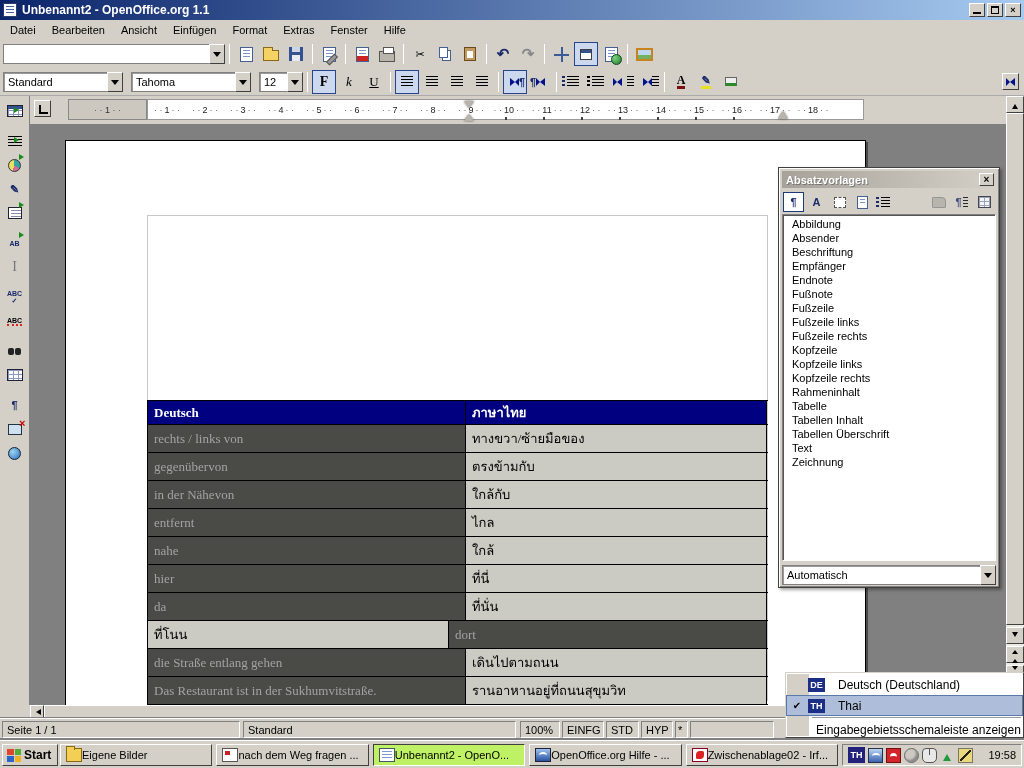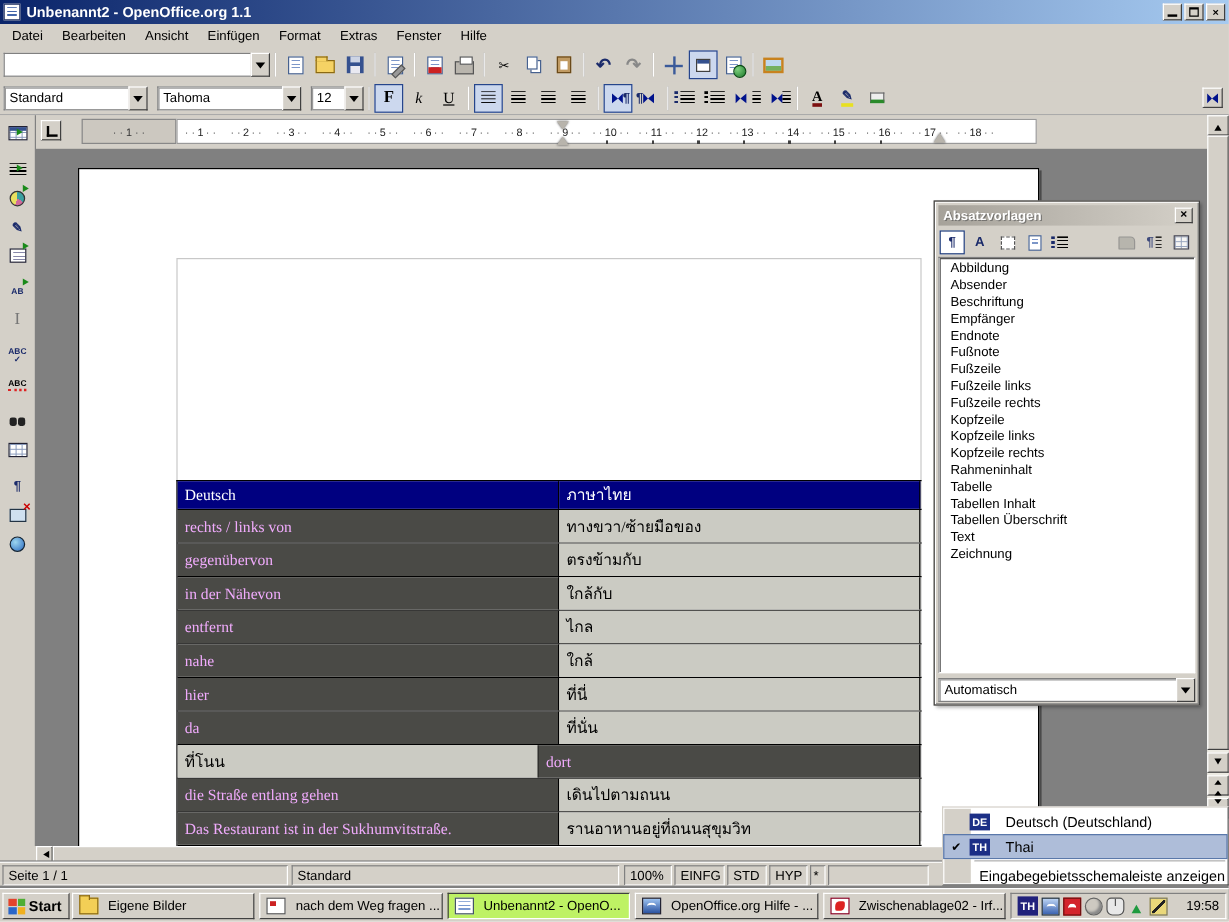--- a/index.html
+++ b/index.html
@@ -102,23 +102,23 @@
   .rtabstrip{position:absolute;left:453px;bottom:0;width:250px;height:3px;background:repeating-linear-gradient(to right,#404040 0 2px,transparent 2px 38px)}
   
   .docarea{position:absolute;left:30px;top:124px;width:976px;height:581px;background:#808080;overflow:hidden}
   .page{position:absolute;left:35px;top:16px;width:801px;height:566px;background:#fff;border:1px solid #000;box-shadow:2px 2px 0 #4a4a4a}
   .tbound{position:absolute;left:81px;top:74px;width:621px;height:486px;border:1px solid #c8c8c8}
   .dtable{position:absolute;left:81px;top:259px;width:621px;border-left:1px solid #000;border-top:1px solid #000;font-family:"Liberation Serif",serif;font-size:13px}
   .trow{display:flex;border-bottom:1px solid #000}
   .tc{border-right:1px solid #000;padding-left:6px;display:flex;align-items:center;overflow:hidden;white-space:nowrap}
   .tc1{width:318px}
   .tc2{width:301px}
-  .thead .tc{background:#000080;color:#fff;font-weight:normal;height:23px}
+  .thead .tc{background:#000080;color:#fff;font-weight:bold;height:23px}
   .trow.body .tc{height:27px}
-  .trow.body .tc1{background:#4a4a46;color:#f0abfc}
+  .trow.body .tc1{background:#4a4a46;color:#a3a3a3}
   .trow.body .tc2{background:#cbcbc3;color:#000}
   
   .vscroll{position:absolute;left:1006px;top:96px;width:18px;height:609px;background:#eceae2}
   .sbtn{position:absolute;left:0;width:18px;height:17px;display:flex;align-items:center;justify-content:center}
   .vthumb{position:absolute;left:0;top:17px;width:18px;height:512px}
   .dbl{display:flex;flex-direction:column;align-items:center;justify-content:center}
   .dbl i{width:0;height:0;border:3px solid transparent;display:block}
   .dbl.up i{border-bottom:4px solid #000;margin:1px 0}
   .dbl.dn i{border-top:4px solid #000;margin:1px 0}
   .hscroll{position:absolute;left:30px;top:705px;width:976px;height:14px;background:#eceae2}
@@ -154,21 +154,21 @@
   .lmrow.hl{background:#aebdd9;box-shadow:inset 0 0 0 1px #5a78aa}
   .lmsep{height:2px;margin:1px 2px 1px 26px;border-top:1px solid #9a9a9a;border-bottom:1px solid #fff}
   .lmfooter{position:relative;height:20px;display:flex;align-items:center;font-size:12px;padding-left:30px}
   
   .taskbar{position:absolute;left:0;top:740px;width:1024px;height:28px;background:#d4d0c8;border-top:1px solid #fff;box-shadow:0 -2px 0 #808080}
   .startbtn{position:absolute;left:2px;top:3px;width:56px;height:22px;display:flex;align-items:center;gap:3px;padding:0 4px;font-size:12px;font-weight:bold}
   .flag{width:14px;height:13px;display:grid;grid-template-columns:1fr 1fr;grid-template-rows:1fr 1fr;gap:1px;flex:none}
   .flag i{display:block}
   .f1{background:#e3442c}.f2{background:#4fae33}.f3{background:#2a66c9}.f4{background:#f0b01f}
   .tkbtns{position:absolute;left:60px;top:3px;width:778px;height:22px;display:flex;gap:4px}
-  .tkbtn{flex:1;min-width:0;height:22px;display:flex;align-items:center;gap:8px;padding:4px 5px;font-size:11px;white-space:nowrap;overflow:hidden}
+  .tkbtn{flex:1;min-width:0;height:22px;display:flex;align-items:center;gap:0;padding:4px 5px;font-size:11px;white-space:nowrap;overflow:hidden}
   .tkbtn.active{border-color:#404040 #fff #fff #404040;background:#bef264;font-weight:normal}
   .tb-ico{width:16px;height:14px;flex:none;position:relative}
   .folder-icon{background:#f3cf56;border:1px solid #8a6914}
   .folder-icon::before{content:"";position:absolute;left:-1px;top:-3px;width:7px;height:3px;background:#f3cf56;border:1px solid #8a6914;border-bottom:none}
   .presentation-icon{background:#fff;border:1px solid #555}
   .presentation-icon::before{content:"";position:absolute;left:2px;top:2px;width:5px;height:4px;background:#c22}
   .writer-document-icon{background:#fff;border:1px solid #456}
   .writer-document-icon::before{content:"";position:absolute;left:2px;top:2px;right:2px;bottom:2px;background:repeating-linear-gradient(#7a9ad0 0 1px,transparent 1px 3px)}
   .openoffice-help-icon{background:linear-gradient(#9cc2f0,#2a52a0);border:1px solid #223}
   .openoffice-help-icon::before{content:"";position:absolute;left:3px;top:3px;width:8px;height:5px;border-top:2px solid #fff;border-radius:50%}

